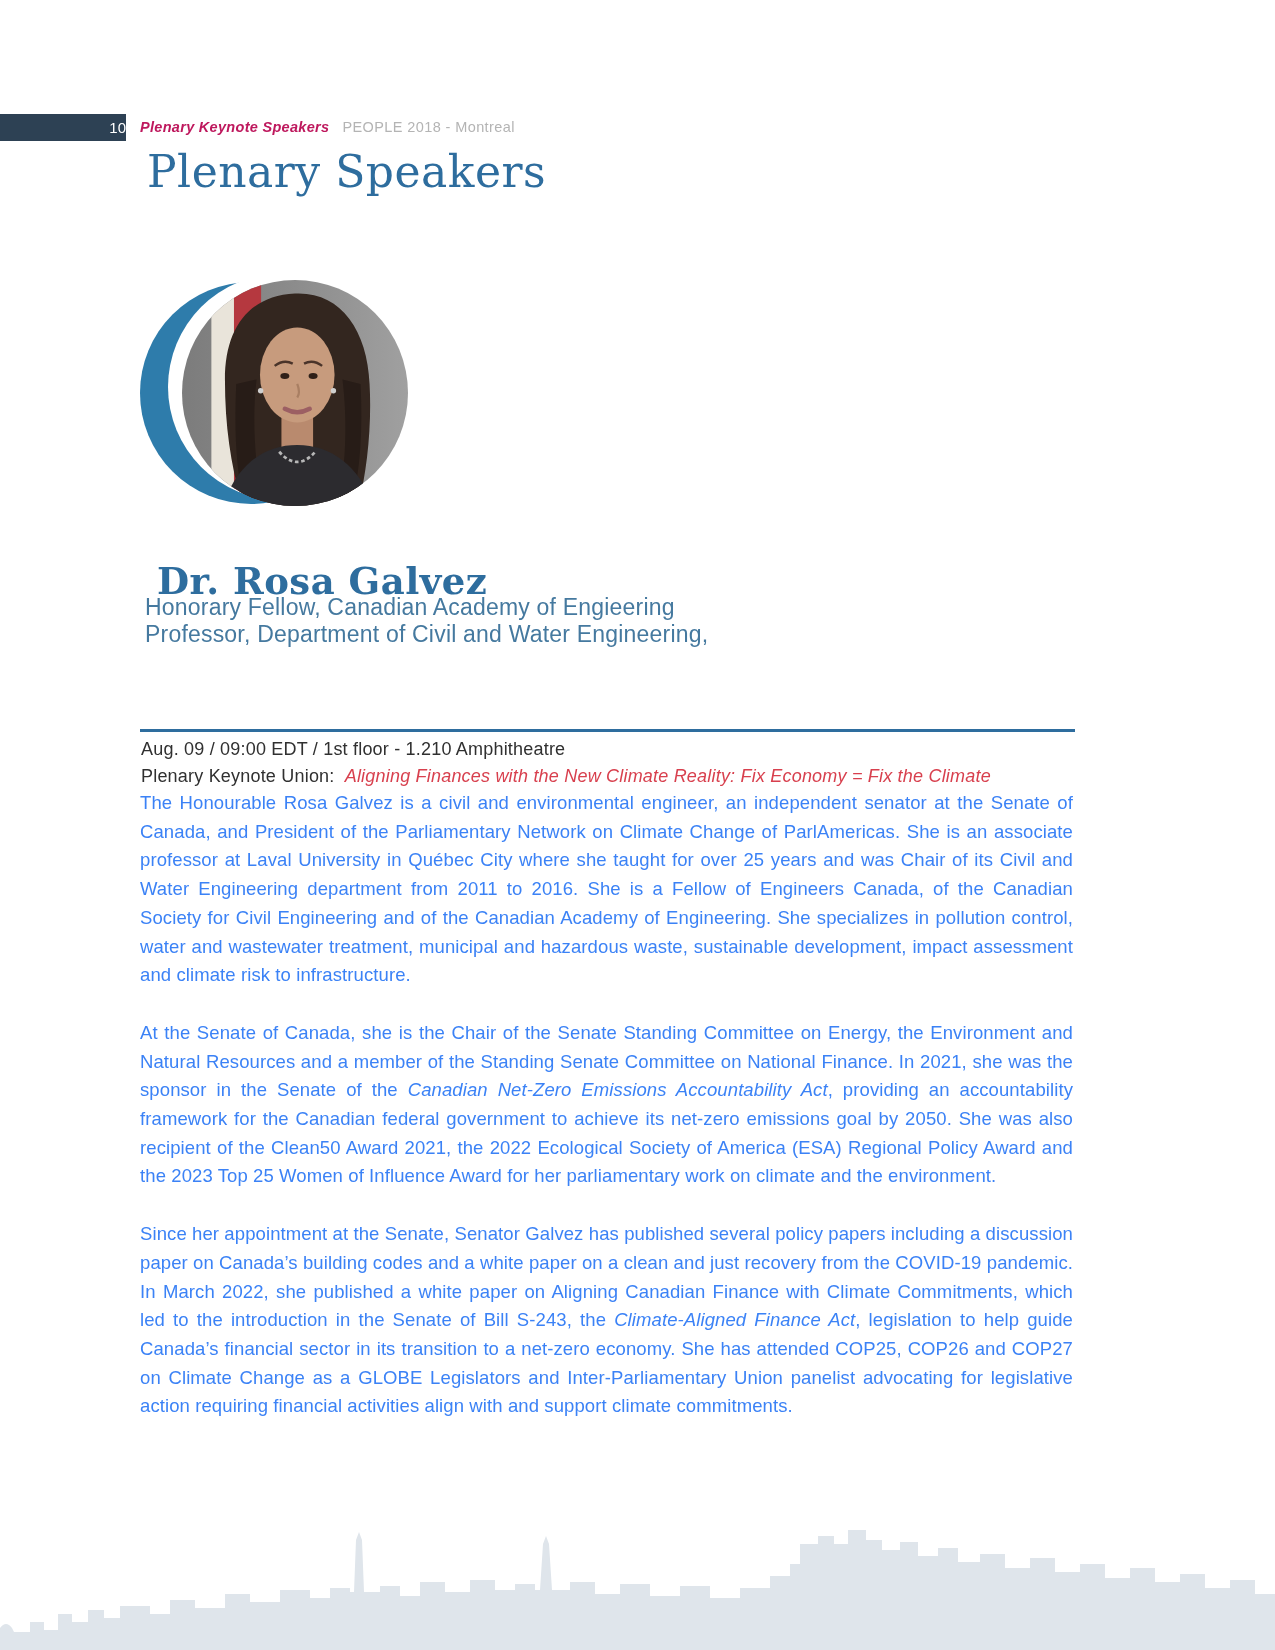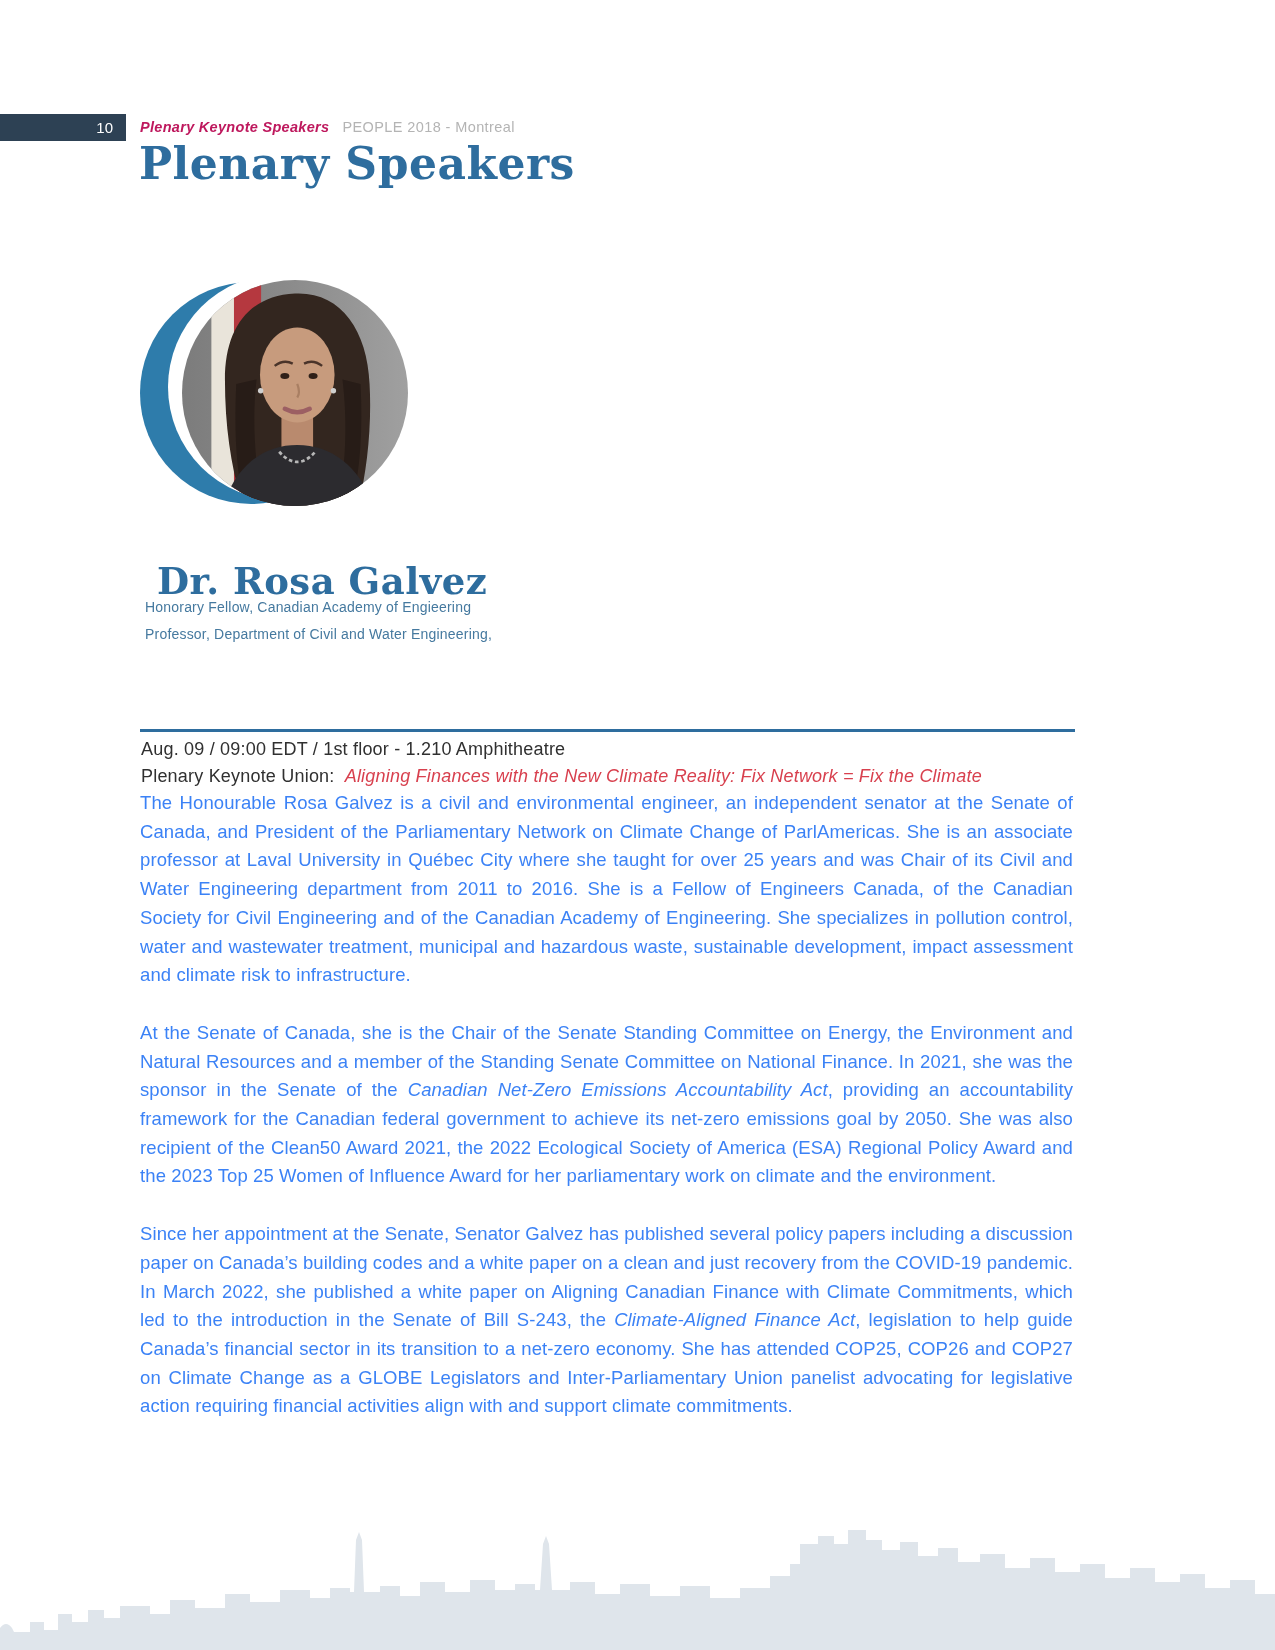--- a/index.html
+++ b/index.html
@@ -14,35 +14,35 @@
 
   
   .topbar {
     position: absolute; left: 0; top: 114px;
     width: 126px; height: 27px;
     background: #2d4154;
   }
   .topbar .num {
     display: block; color: #ffffff;
     font-size: 15px; line-height: 27px;
-    text-align: right; padding-right: 13px;
+    text-align: right; 
   }
   .kicker {
     position: absolute; left: 140px; top: 114px;
     height: 27px; line-height: 27px; font-size: 14.5px;
     white-space: nowrap;
   }
   .kicker .k-italic { font-style: italic; font-weight: bold; color: #be185d; letter-spacing: 0.3px; }
   .kicker .k-plain  { color: #b4b4b4; margin-left: 9px; letter-spacing: 0.4px; }
 
   .page-title {
     position: absolute; left: 139px; top: 138px;
-    font-family: "DejaVu Serif", serif; font-weight: bold;
+    font-family: "DejaVu Serif", serif; font-weight: normal;
     font-size: 44px; color: #2e6d9e; letter-spacing: 0.5px;
-    margin: 0;
+    margin: 8px;
   }
 
   
   .photo-wrap { position: absolute; left: 140px; top: 272px; width: 280px; height: 246px; }
   .crescent {
     position: absolute; left: 0; top: 10px;
     width: 222px; height: 222px; border-radius: 50%;
     background: #2e7cab;
   }
   .crescent-mask {
@@ -59,21 +59,21 @@
 
   
   .speaker-name {
     position: absolute; left: 142px; top: 544px;
     font-family: "DejaVu Serif", serif; font-weight: bold;
     font-size: 37px; color: #2e6d9e; letter-spacing: 0.5px;
     margin: 15px;
   }
   .affiliations {
     position: absolute; left: 145px; top: 594px;
-    font-size: 14px; line-height: 26.5px; color: #45799f;
+    font-size: 23px; line-height: 26.5px; color: #45799f;
     letter-spacing: 0.2px;
   }
   .divider {
     position: absolute; left: 140px; top: 729px;
     width: 935px; height: 3px; background: #2e6d9e;
   }
   .session {
     position: absolute; left: 141px; top: 736px;
     font-size: 18px; line-height: 27px; color: #303030;
     letter-spacing: 0.2px;
@@ -165,21 +165,21 @@
     <div>Honorary Fellow, Canadian Academy of Engieering</div>
     <div>Professor, Department of Civil and Water Engineering,</div>
   </div>
 
   <div class="divider"></div>
 
   <div class="session">Aug. 09 / 09:00 EDT / 1st floor - 1.210 Amphitheatre</div>
 
   <div class="speech">
     <span class="speech-label">Plenary Keynote Union:</span>
-    <span class="speech-title">Aligning Finances with the New Climate Reality: Fix Network = Fix the Climate</span>
+    <span class="speech-title">Aligning Finances with the New Climate Reality: Fix Economy = Fix the Climate</span>
   </div>
 
   <div class="bio">
     <p>
       <span>The Honourable Rosa Galvez is a civil and environmental engineer, an independent senator at the Senate of Canada, and President of the Parliamentary Network on Climate Change of ParlAmericas. She is an associate professor at Laval University in Québec City where she taught for over 25 years and was Chair of its Civil and Water Engineering department from 2011 to 2016. She is a Fellow of Engineers Canada, of the Canadian Society for Civil Engineering and of the Canadian Academy of Engineering. She specializes in pollution control, water and wastewater treatment, municipal and hazardous waste, sustainable development, impact assessment and climate risk to infrastructure.</span>
     </p>
     <p>
       <span>At the Senate of Canada, she is the Chair of the Senate Standing Committee on Energy, the Environment and Natural Resources and a member of the Standing Senate Committee on National Finance. In 2021, she was the sponsor in the Senate of the </span><span class="it">Canadian Net-Zero Emissions Accountability Act</span><span>, providing an accountability framework for the Canadian federal government to achieve its net-zero emissions goal by 2050. She was also recipient of the Clean50 Award 2021, the 2022 Ecological Society of America (ESA) Regional Policy Award and the 2023 Top 25 Women of Influence Award for her parliamentary work on climate and the environment.</span>
     </p>
     <p>

